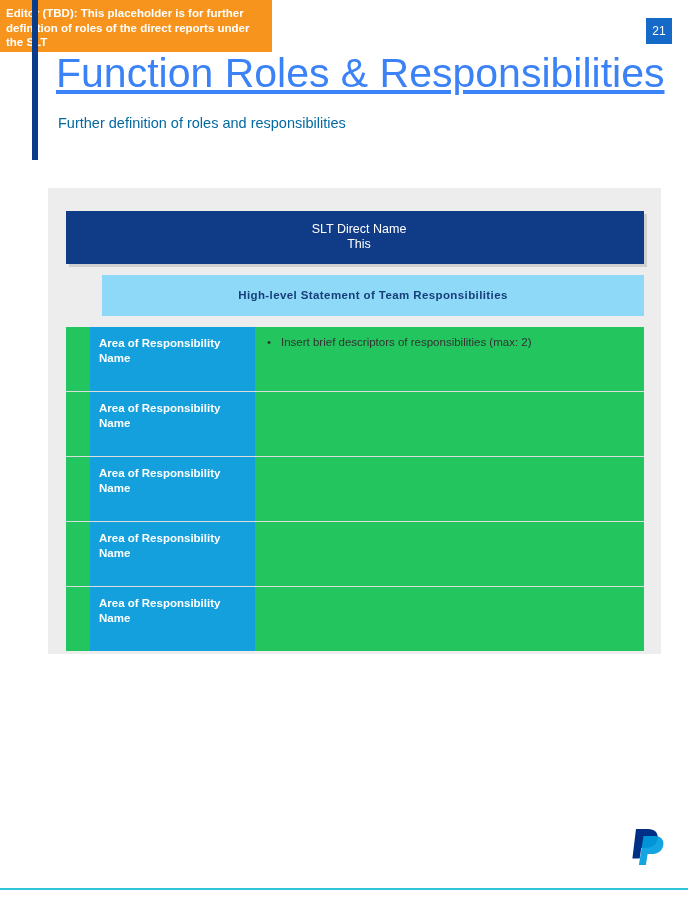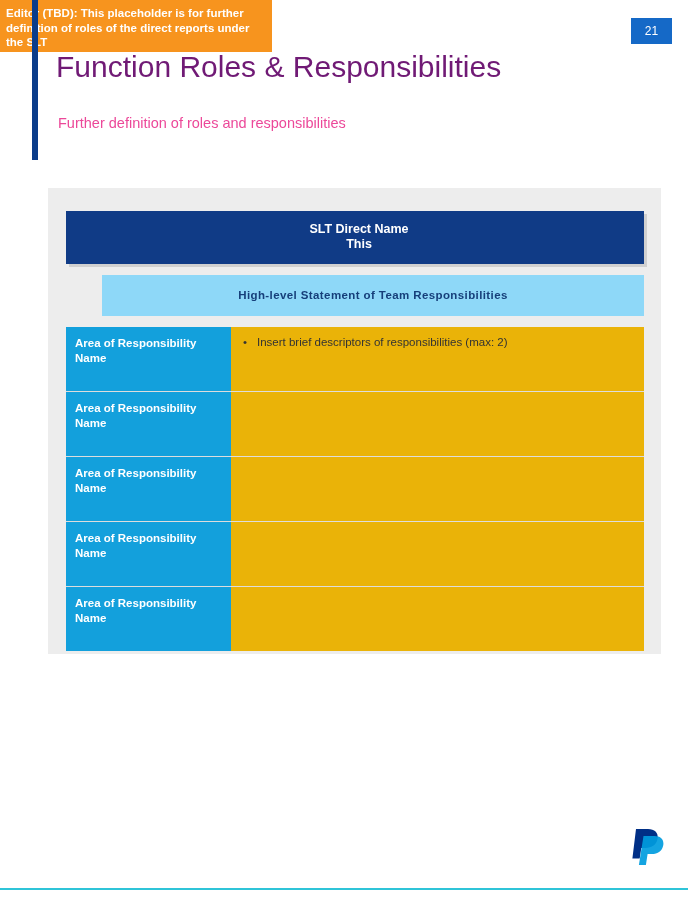--- a/index.html
+++ b/index.html
@@ -29,21 +29,21 @@
     padding: 6px 8px 0 6px;
     box-sizing: border-box;
     font-weight: bold;
   }
 
   
   .slide-number {
     position: absolute;
     right: 16px;
     top: 18px;
-    width: 41px;
+    width: 26px;
     height: 26px;
     background: #1569C7;
     color: #ffffff;
     font-size: 12px;
     display: flex;
     align-items: center;
     justify-content: center;
   }
 
   
@@ -54,32 +54,33 @@
     width: 6px;
     height: 160px;
     background: #0B3C8A;
   }
 
   
   .title {
     position: absolute;
     left: 56px;
     top: 50px;
-    font-size: 30px;
-    color: #701a75;
+    font-size: 41px;
+    color: #3b82f6;
     font-weight: normal;
     letter-spacing: 0px;
     white-space: nowrap;
+    text-decoration: underline;
   }
   .subtitle {
     position: absolute;
     left: 58px;
     top: 115px;
     font-size: 14.5px;
-    color: #ec4899;
+    color: #0369a1;
   }
 
   
   .panel {
     position: absolute;
     left: 48px;
     top: 188px;
     width: 613px;
     height: 466px;
     background: #EDEDED;
@@ -90,21 +91,21 @@
     left: 18px;
     top: 23px;
     width: 578px;
   }
 
   .hdr-dark {
     background: #103B86;
     color: #ffffff;
     text-align: center;
     font-size: 12.5px;
-    font-weight: bold;
+    font-weight: normal;
     padding: 11px 0 12px 8px;
     line-height: 15px;
     box-shadow: 3px 3px 0 rgba(0,0,0,0.12);
   }
   .hdr-light {
     margin-top: 11px;
     background: #8ED8F8;
     color: #163F7A;
     text-align: center;
     font-size: 11.5px;
@@ -114,21 +115,22 @@
     margin-left: 36px;
   }
 
   .rows {
     margin-top: 11px;
   }
   .row {
     display: flex;
     height: 64px;
     border-bottom: 1px solid #DDDDDD;
-    background: #eab308;
+    background: #22c55e;
+    padding-left: 24px;
   }
   .row:last-child {
     border-bottom: none;
   }
   .row-label {
     width: 165px;
     background: #13A0DC;
     color: #ffffff;
     font-size: 11.5px;
     font-weight: bold;

